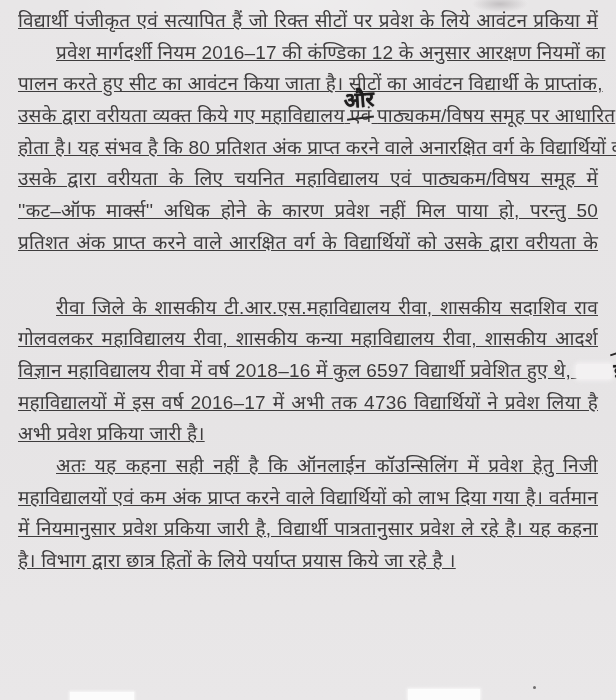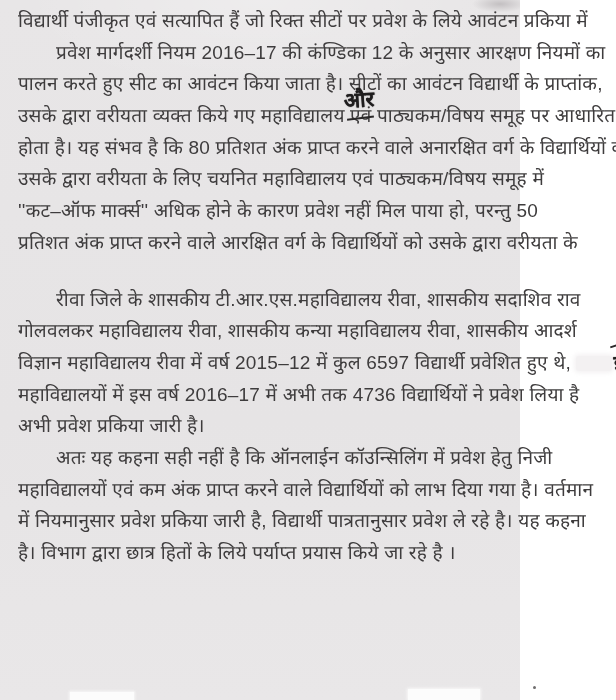--- a/index.html
+++ b/index.html
@@ -1,41 +1,42 @@
 <!DOCTYPE html>
 <html lang="hi"><head>
 <meta charset="utf-8">
 <style>
   html,body{margin:0;padding:0;}
   body{
     width:616px;height:700px;overflow:hidden;
     font-family:"Liberation Sans","DejaVu Sans",sans-serif;
   }
   .page{
-    position:relative;width:520px;height:700px;box-sizing:border-box;
+    position:relative;width:616px;height:700px;box-sizing:border-box;
     background:#e7e5e6;
     background-image:
       radial-gradient(ellipse 40px 12px at 500px 4px, rgba(150,145,148,.45), rgba(150,145,148,0) 70%),
       radial-gradient(ellipse 300px 120px at 50% 0px, rgba(255,255,255,.25), rgba(255,255,255,0) 80%),
       linear-gradient(180deg,#e8e6e7 0%,#e6e4e5 60%,#e9e7e8 100%);
     padding:5px 18px 0 18px;
     color:#3e3c3d;
+    text-decoration:underline;
   }
   .line{
     font-size:19px;
     line-height:31.7px;
     height:31.7px;
     text-align:justify;
     text-align-last:justify;
     letter-spacing:.2px;
     white-space:nowrap;
   }
   .line.last{text-align-last:left;white-space:normal;}
   .line.indent{text-indent:38px;}
-  .gap{margin-top:25px;}
+  .gap{margin-top:33px;}
   
   .corr{position:relative;display:inline-block;}
   .struck{position:relative;}
   .struck::after{
     content:"";position:absolute;left:-3px;right:-3px;top:55%;height:2px;
     background:#2a2829;transform:rotate(-7deg);
   }
   .hand{
     font-weight:bold;color:#1f1d1e;letter-spacing:0;
   }
@@ -78,21 +79,21 @@
 
   <div class="line">होता है। यह संभव है कि 80 प्रतिशत अंक प्राप्त करने वाले अनारक्षित वर्ग के विद्यार्थियों को</div>
   <div class="line">उसके द्वारा वरीयता के लिए चयनित महाविद्यालय एवं पाठ्यकम/विषय समूह में</div>
   <div class="line">''कट–ऑफ मार्क्स'' अधिक होने के कारण प्रवेश नहीं मिल पाया हो, परन्तु 50</div>
   <div class="line">प्रतिशत अंक प्राप्त करने वाले आरक्षित वर्ग के विद्यार्थियों को उसके द्वारा वरीयता के</div>
 
   <div class="line indent gap">रीवा जिले के शासकीय टी.आर.एस.महाविद्यालय रीवा, शासकीय सदाशिव राव</div>
   <div class="line">गोलवलकर महाविद्यालय रीवा, शासकीय कन्या महाविद्यालय रीवा, शासकीय आदर्श</div>
 
   <div class="line">
-    <span>विज्ञान महाविद्यालय रीवा में वर्ष 2015–12 में कुल 6597 विद्यार्थी प्रवेशित हुए थे,</span>
+    <span>विज्ञान महाविद्यालय रीवा में वर्ष 2018–16 में कुल 6597 विद्यार्थी प्रवेशित हुए थे,</span>
     <span class="whiteout"></span><span class="hand hand-in">इन</span>
   </div>
 
   <div class="line">महाविद्यालयों में इस वर्ष 2016–17 में अभी तक 4736 विद्यार्थियों ने प्रवेश लिया है</div>
   <div class="line last">अभी प्रवेश प्रकिया जारी है।</div>
   <div class="line indent">अतः यह कहना सही नहीं है कि ऑनलाईन कॉउन्सिलिंग में प्रवेश हेतु निजी</div>
   <div class="line">महाविद्यालयों एवं कम अंक प्राप्त करने वाले विद्यार्थियों को लाभ दिया गया है। वर्तमान</div>
   <div class="line">में नियमानुसार प्रवेश प्रकिया जारी है, विद्यार्थी पात्रतानुसार प्रवेश ले रहे है। यह कहना</div>
   <div class="line last">है। विभाग द्वारा छात्र हितों के लिये पर्याप्त प्रयास किये जा रहे है ।</div>
 

